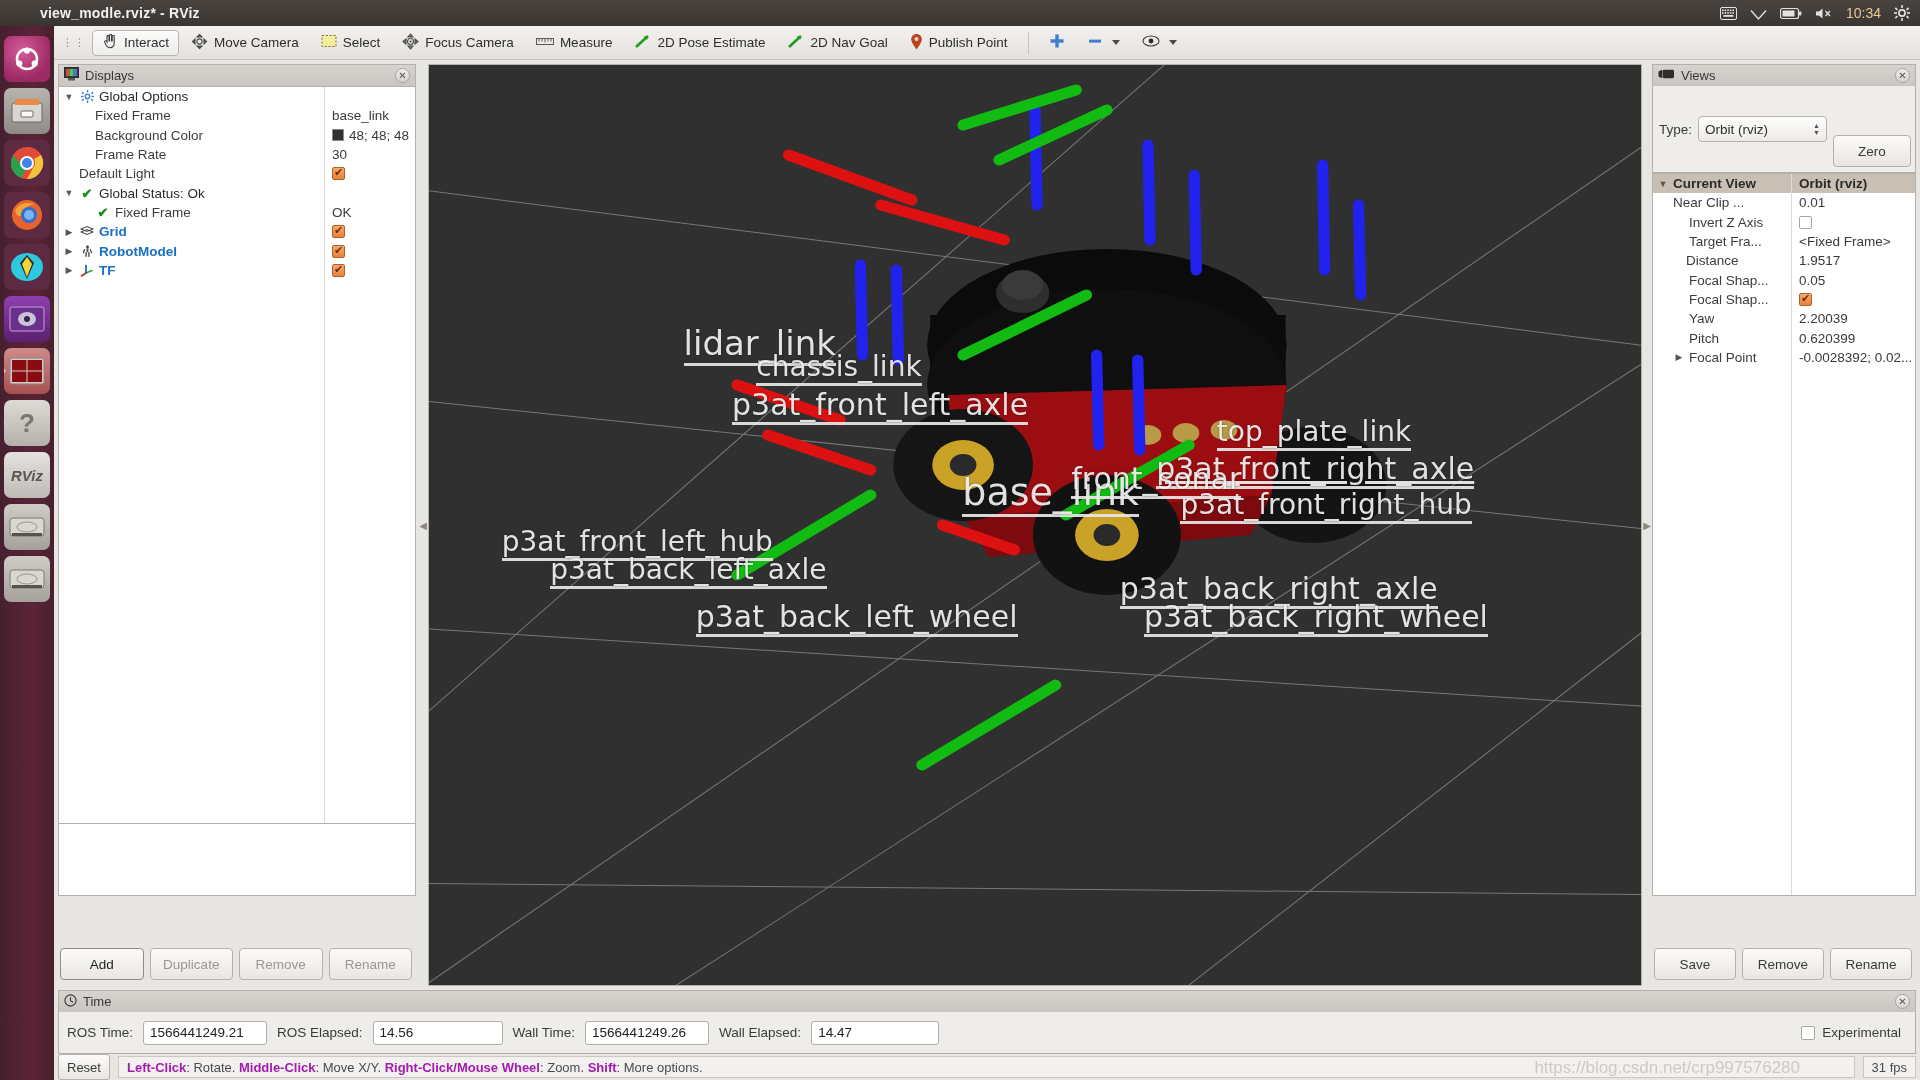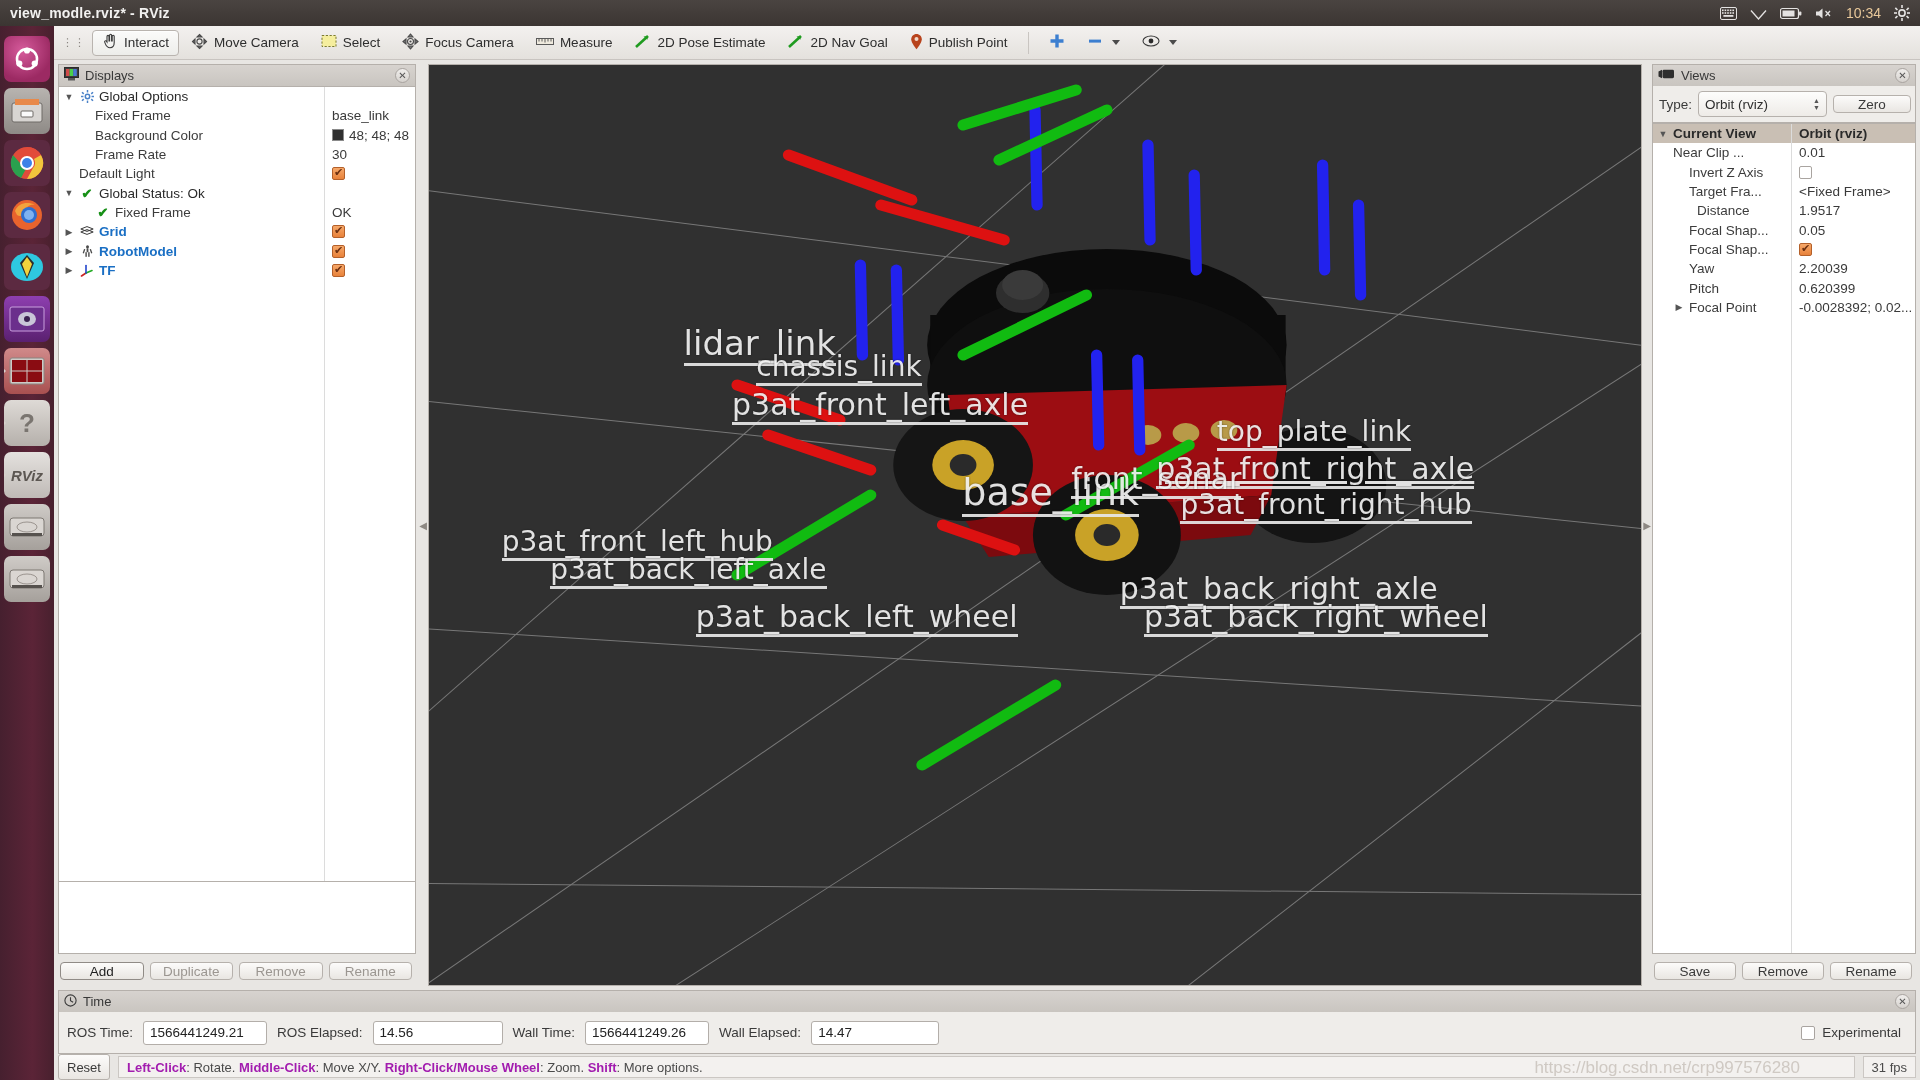--- a/index.html
+++ b/index.html
@@ -8,21 +8,21 @@
     font-family: "Liberation Sans", sans-serif;
     font-size: 14px;
     background:#2d2d2d;
     color:#3c3c3c;
     -webkit-font-smoothing: antialiased;
   }
   
   #topbar{
     position:absolute; left:0; top:0; width:1920px; height:26px;
     background:linear-gradient(#4a4441,#3b3532);
-    color:#f2f1f0; display:flex; align-items:center;
+    color:#f2f1f0; display:flex; align-items:center;padding-left:30px;
   }
   #topbar .wtitle{ font-weight:bold; font-size:14px; margin-left:10px; letter-spacing:.2px;}
   #tray{ margin-left:auto; display:flex; align-items:center; gap:13px; padding-right:10px;}
   #tray .tico{ opacity:.92; display:flex; align-items:center;}
   #tray .clock{ color:#e8c89a; font-size:14px;}
   
   #launcher{
     position:absolute; left:0; top:26px; width:54px; height:1054px;
     background:linear-gradient(90deg,#46202f,#5b2437 60%,#48202e);
     padding-top:6px;
@@ -85,23 +85,23 @@
      background:linear-gradient(#f6a86a,#e8823a); position:relative; flex:none;}
   .chk::after{content:'✔'; position:absolute; left:1px; top:-2px; font-size:11px; color:#6b2f10;}
   .chk.off{ background:#fff; border:1px solid #a9a4a0;}
   .chk.off::after{ content:'';}
   .swatch{ width:12px;height:12px;background:#303030;border:1px solid #8a8a8a;flex:none;}
   .dock-sub{
     height:72px; background:#fff; border:1px solid #b5b0ab; border-top:none; flex:none;
   }
   .dock-btnrow{ display:flex; gap:6px; padding:8px 4px 6px 2px; flex:none;}
   .btn{
-    height:18px; flex:1 1 0; border:1px solid #b6b1ac; border-radius:4px;
+    height:32px; flex:1 1 0; border:1px solid #b6b1ac; border-radius:4px;
     background:linear-gradient(#fcfbfa,#e9e6e2); font-size:13.5px; color:#3a3a3a;
-    display:flex;align-items:center;justify-content:center;
+    display:flex;align-items:center;justify-content:center;margin-top:44px;
   }
   .btn.strong{ border-color:#908b86; color:#1e1e1e;}
   .btn.dim{ color:#9b9691;}
   
   #viewwrap{ flex:1 1 auto; display:flex; min-width:0; padding:0 0 0 2px;}
   .grip{ width:10px; background:#e8e6e3; display:flex;align-items:center;justify-content:center;
      color:#8d8883; font-size:10px; flex:none;}
   #view3d{ flex:1 1 auto; background:#303030; position:relative; overflow:hidden;
      border:1px solid #b5b0ab;}
   
@@ -732,21 +732,21 @@
             <div class="trow">
               <div class="lbl" style="width: 138px; padding-left: 20px;">
                 <span class="arrow"></span>
                 <span class="">Target Fra...</span>
               </div>
               <div class="val">
                 <span>&lt;Fixed Frame&gt;</span>
               </div>
             </div>
             <div class="trow">
-              <div class="lbl" style="width: 138px; padding-left: 28px;">
+              <div class="lbl" style="width: 138px; padding-left: 17px;">
                 <span class="arrow"></span>
                 <span class="">Distance</span>
               </div>
               <div class="val">
                 <span>1.9517</span>
               </div>
             </div>
             <div class="trow">
               <div class="lbl" style="width: 138px; padding-left: 20px;">
                 <span class="arrow"></span>

